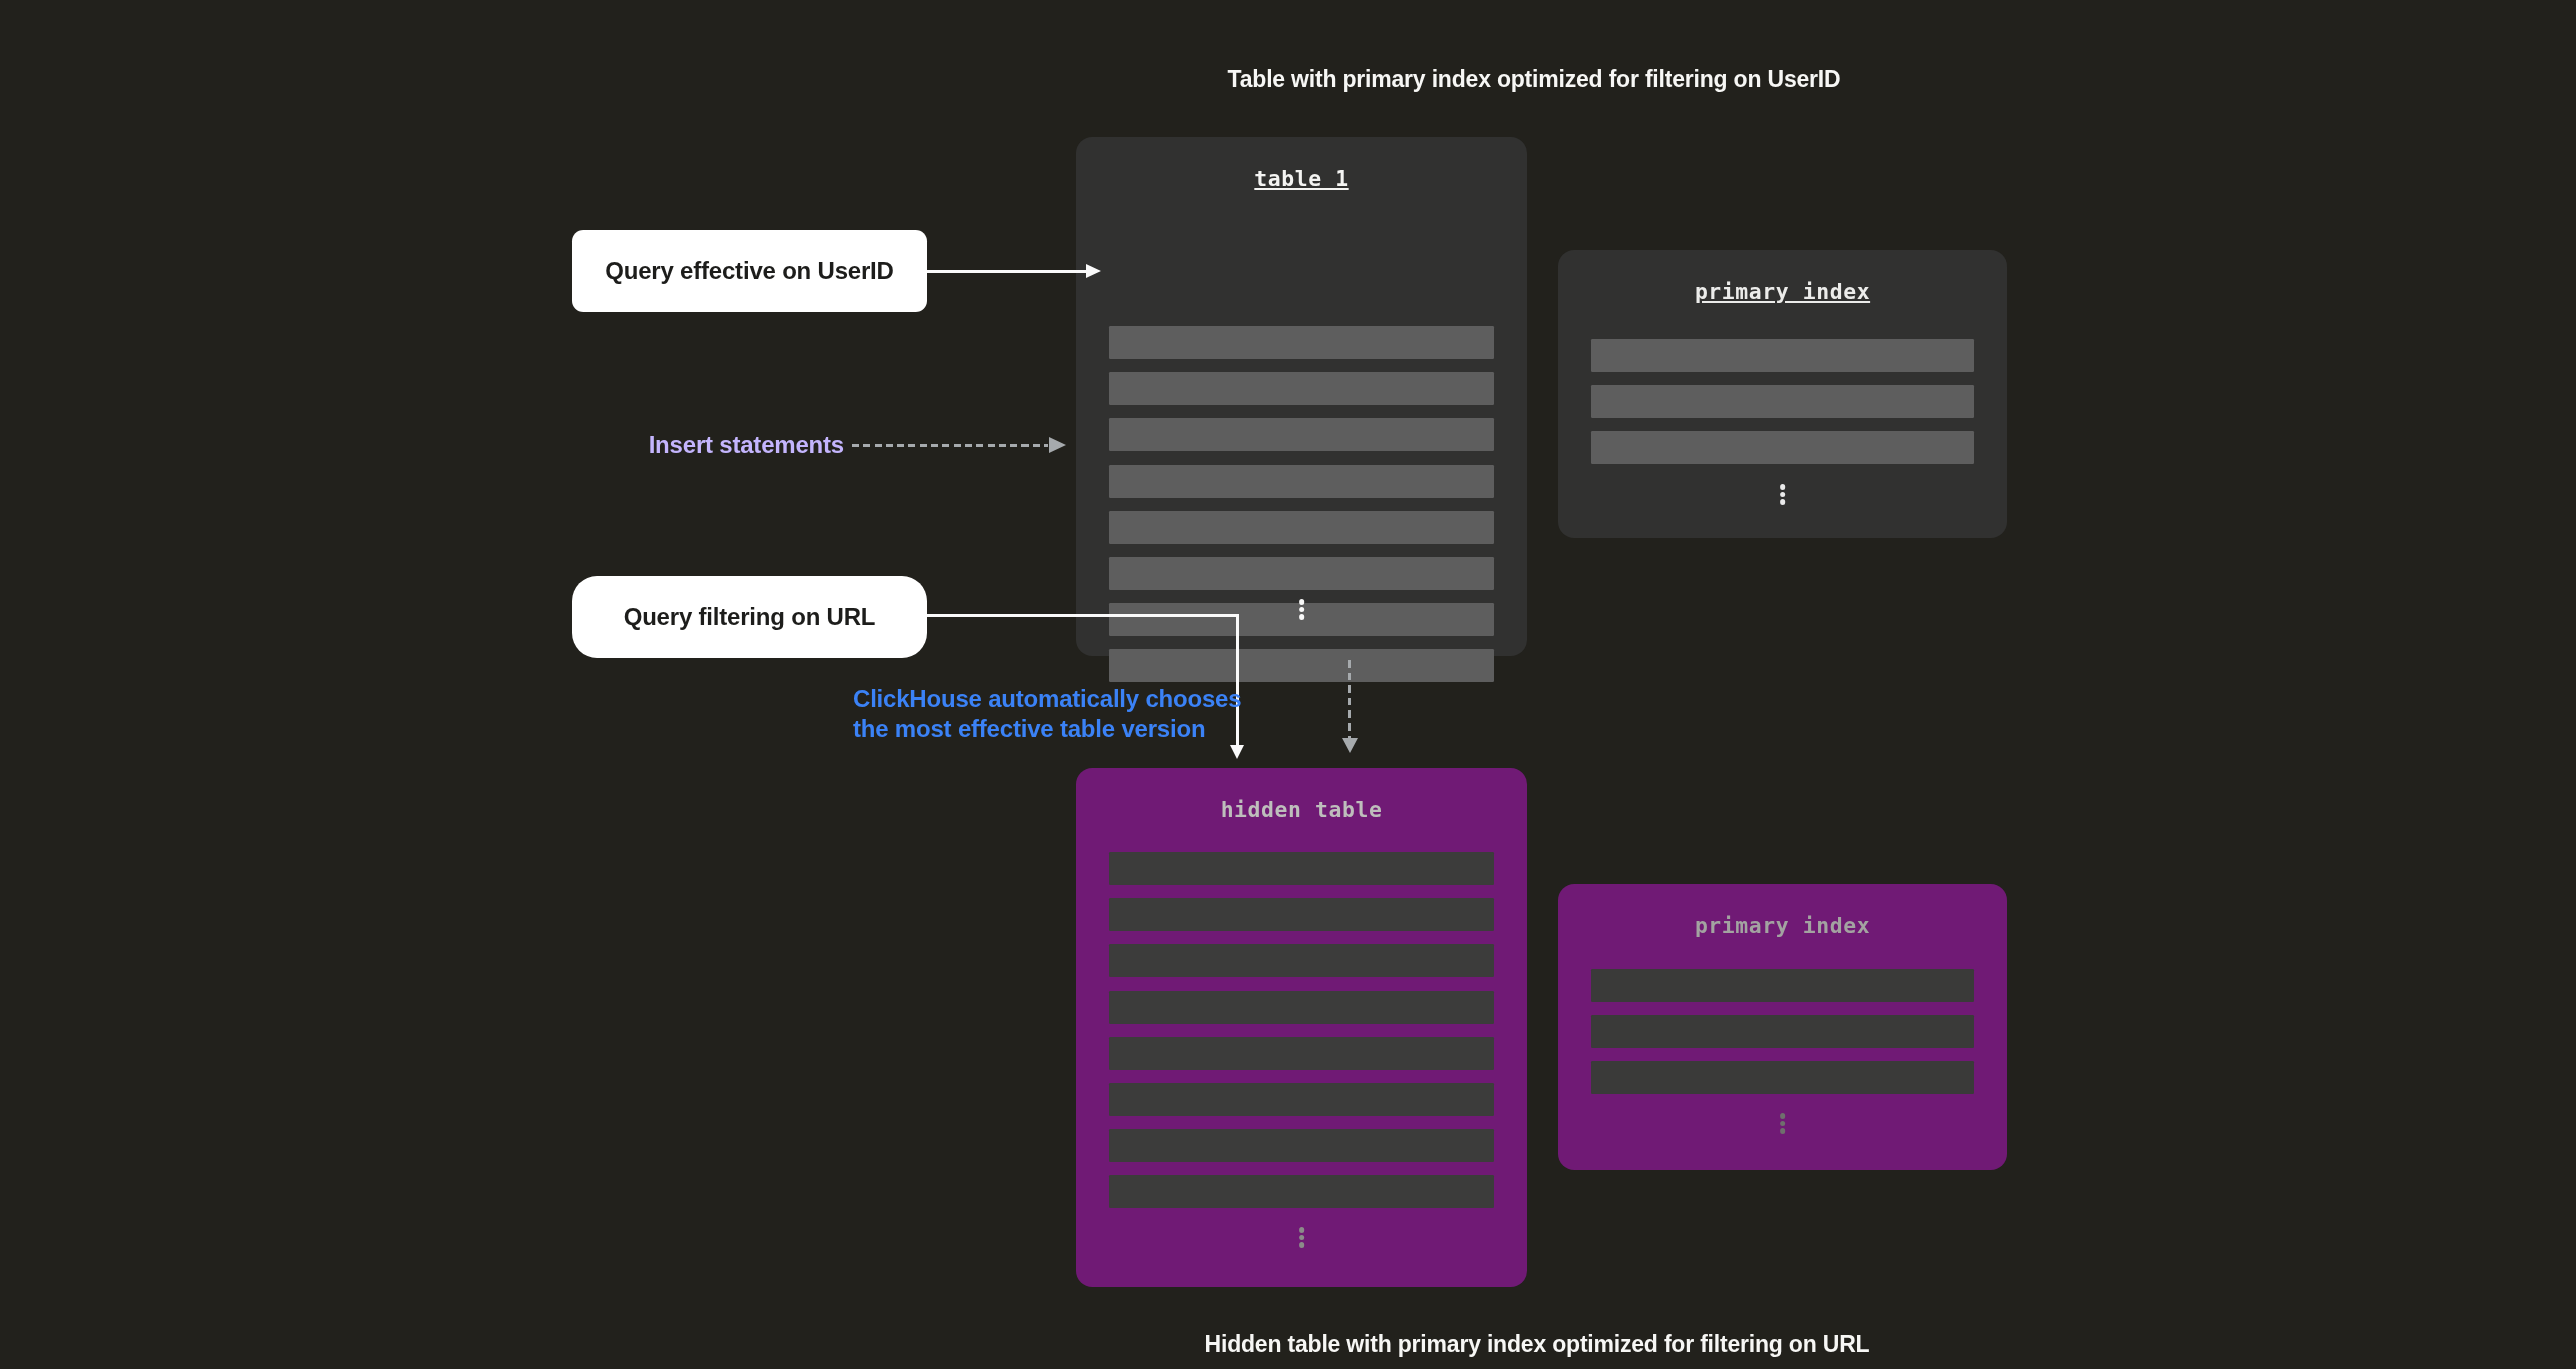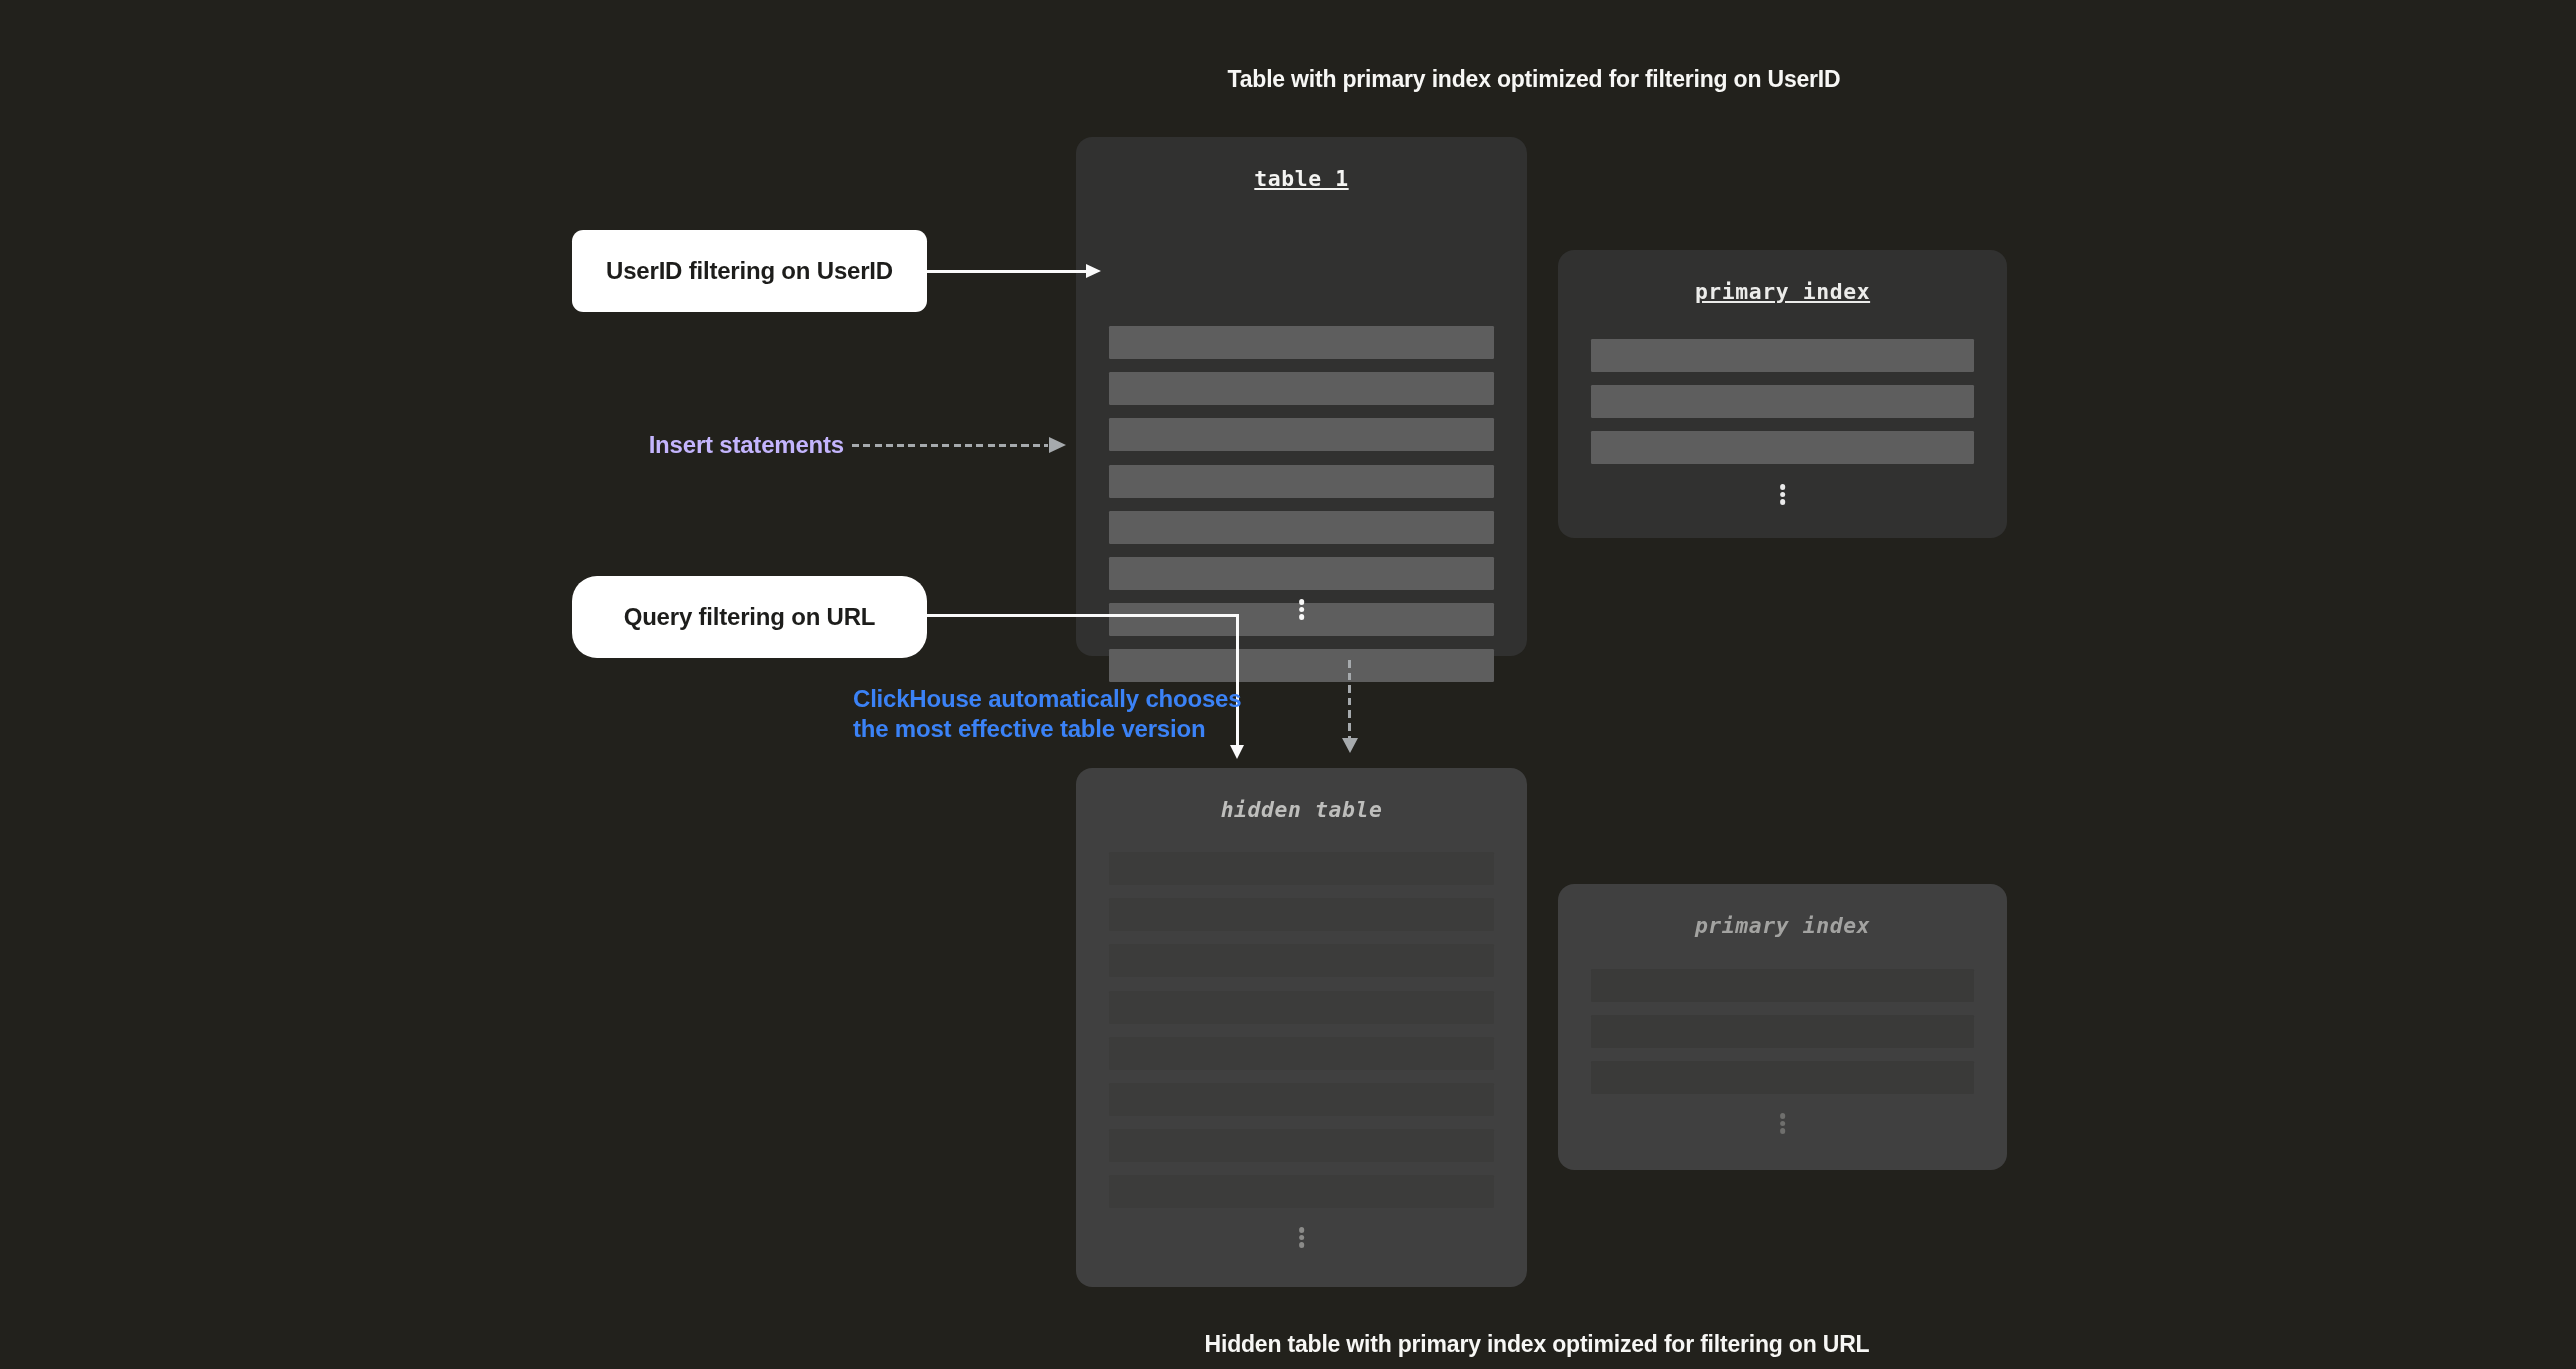--- a/index.html
+++ b/index.html
@@ -18,21 +18,21 @@
     font-size:23px;
     font-weight:bold;
     letter-spacing:-0.2px;
     white-space:nowrap;
   }
   .dbox{
     position:absolute;
     background:#313130;
     border-radius:16.3px;
   }
-  .dbox.dim{background:#404040;font-style:italic;}
+  .dbox.dim{background:#701a75;}
   .dbox-title{
     position:absolute;
     left:0;right:0;
     text-align:center;
     font-family:"DejaVu Sans Mono","Liberation Mono",monospace;
     font-weight:bold;
     font-size:21.4px;
     letter-spacing:0.6px;
     white-space:nowrap;
   }
@@ -193,21 +193,21 @@
         <div class="bar"></div>
       </div>
     <div class="vdots">
         <i></i>
         <i></i>
         <i></i>
       </div>
   </div>
 
   <div id="query-userid-box" class="wbox">
-    <span>UserID filtering on UserID</span>
+    <span>Query effective on UserID</span>
   </div>
   <div id="query-url-box" class="wbox">
     <span>Query filtering on URL</span>
   </div>
 
   <div id="userid-arrow-line" class="line"></div>
   <div id="userid-arrow-head" class="tri right-white"></div>
 
   <div id="insert-label" class="annot gray">Insert statements</div>
   <div id="insert-dash" class="dash-h"></div>

